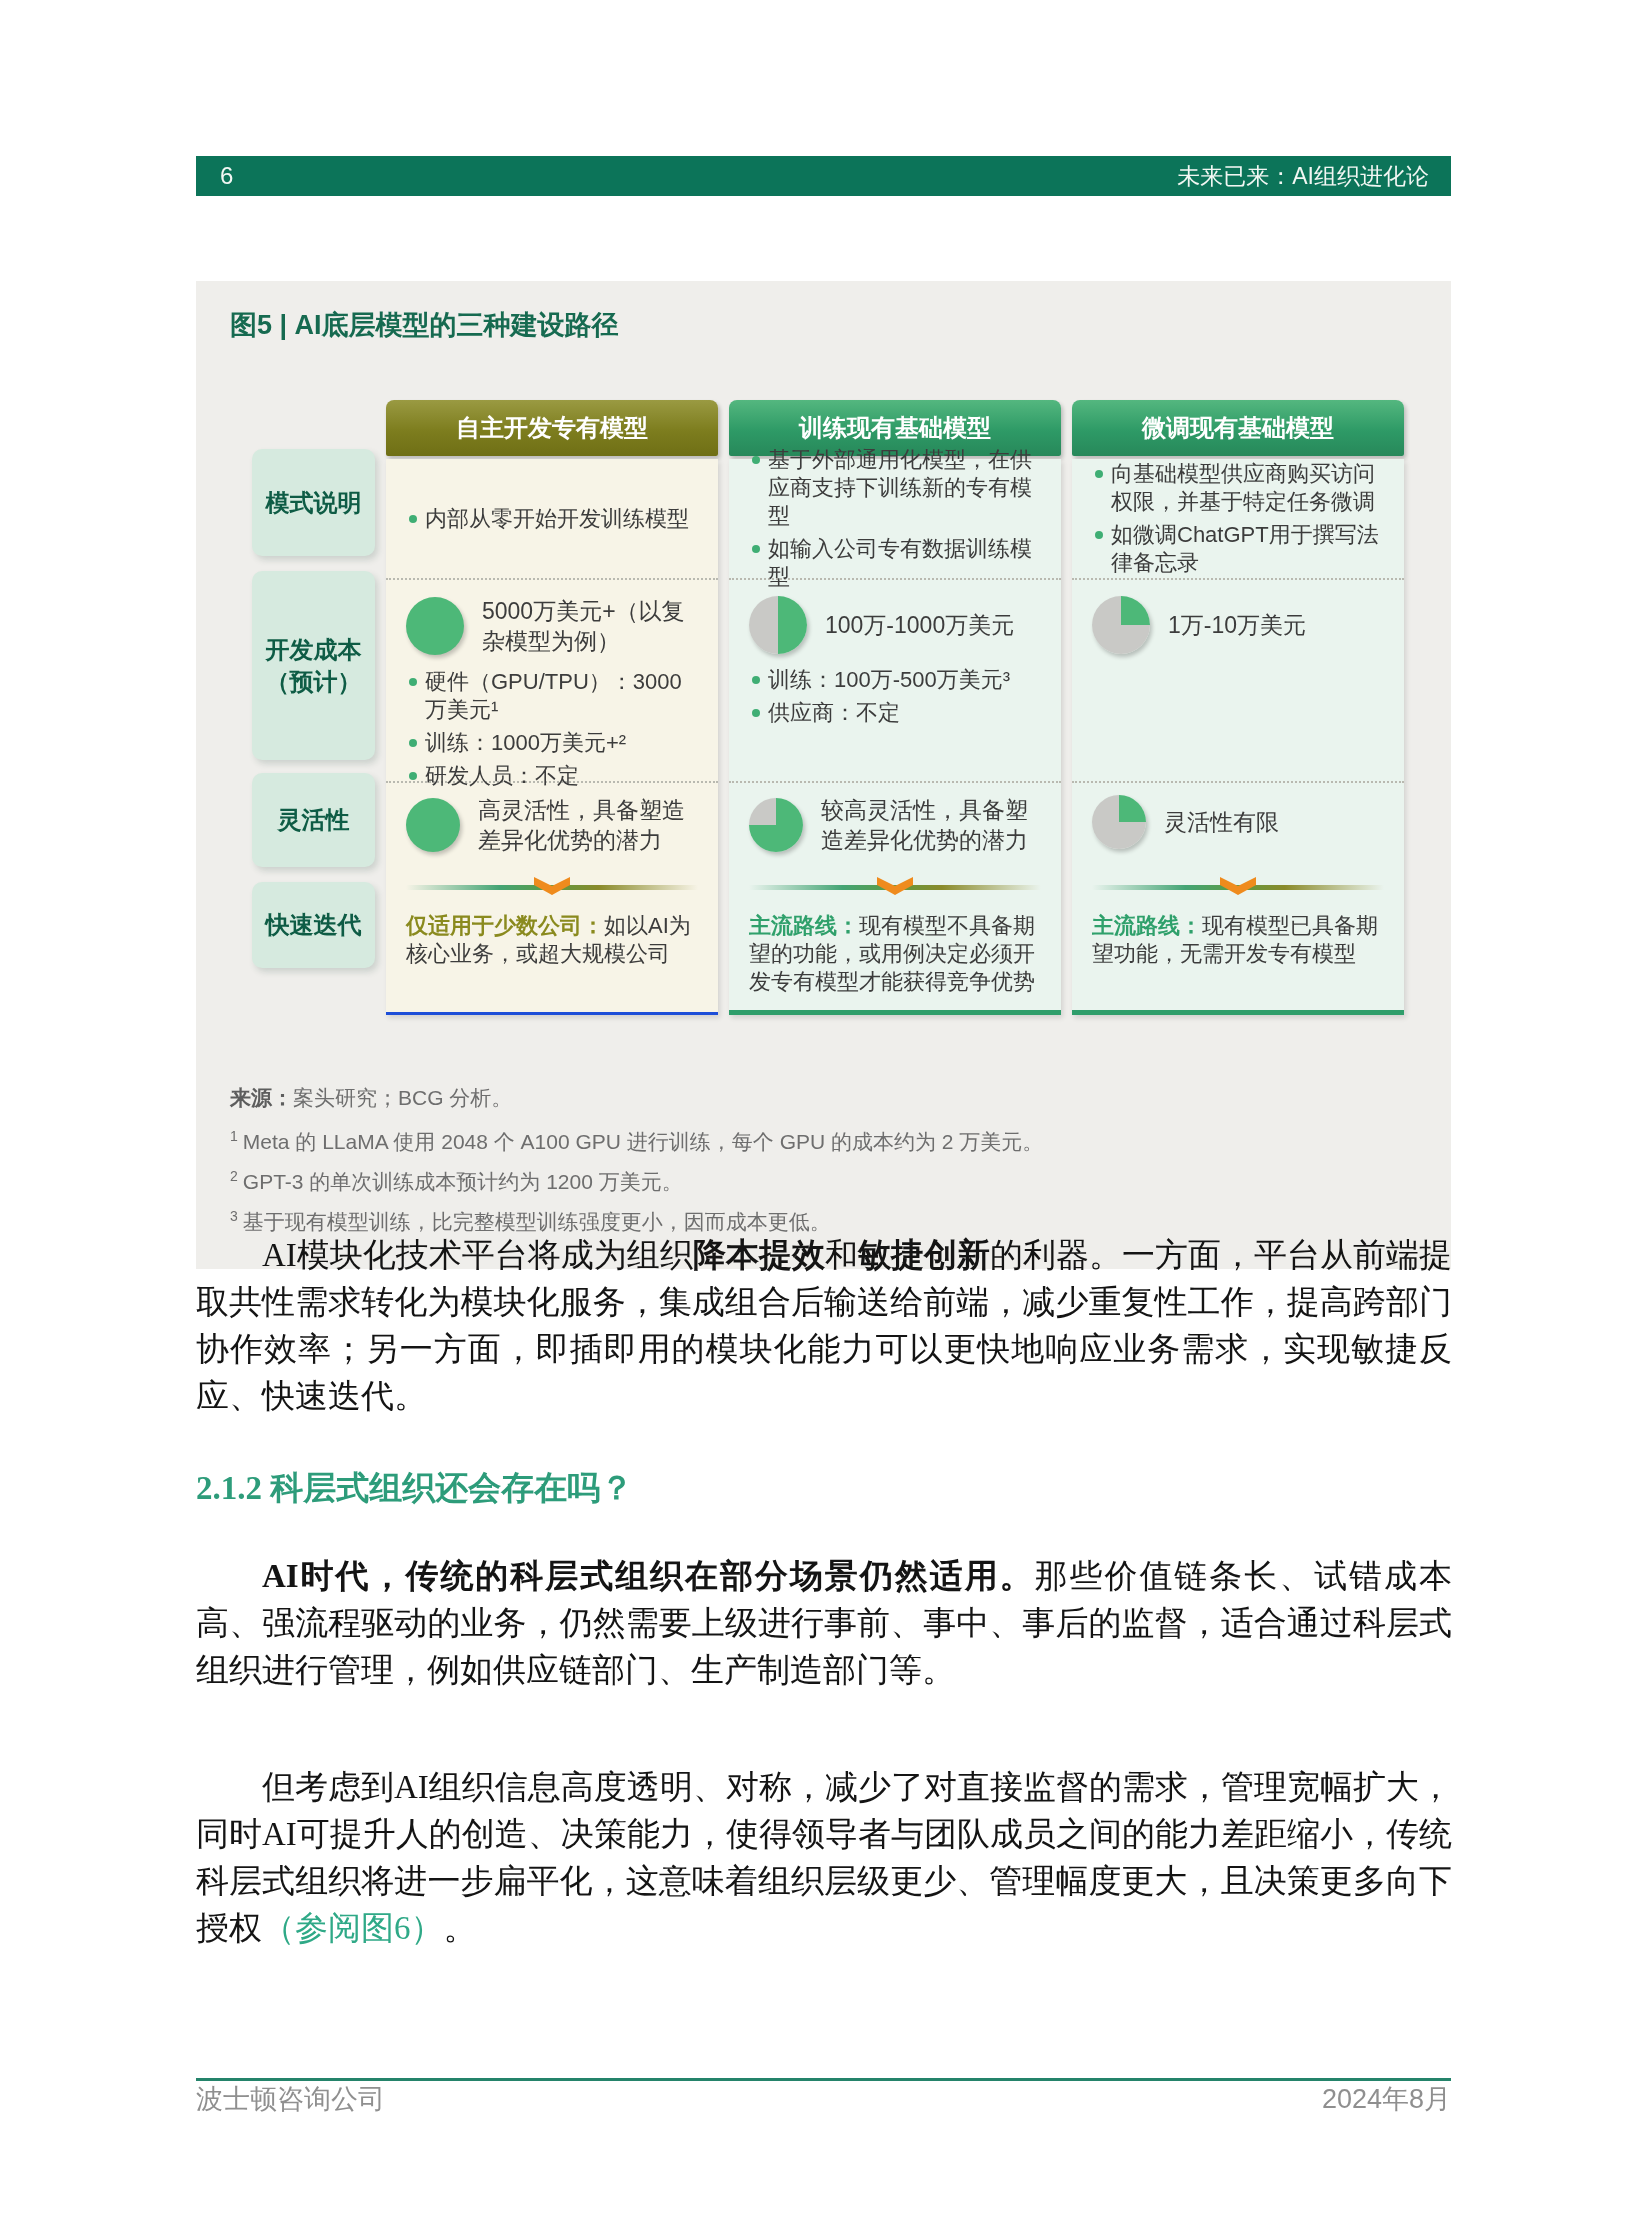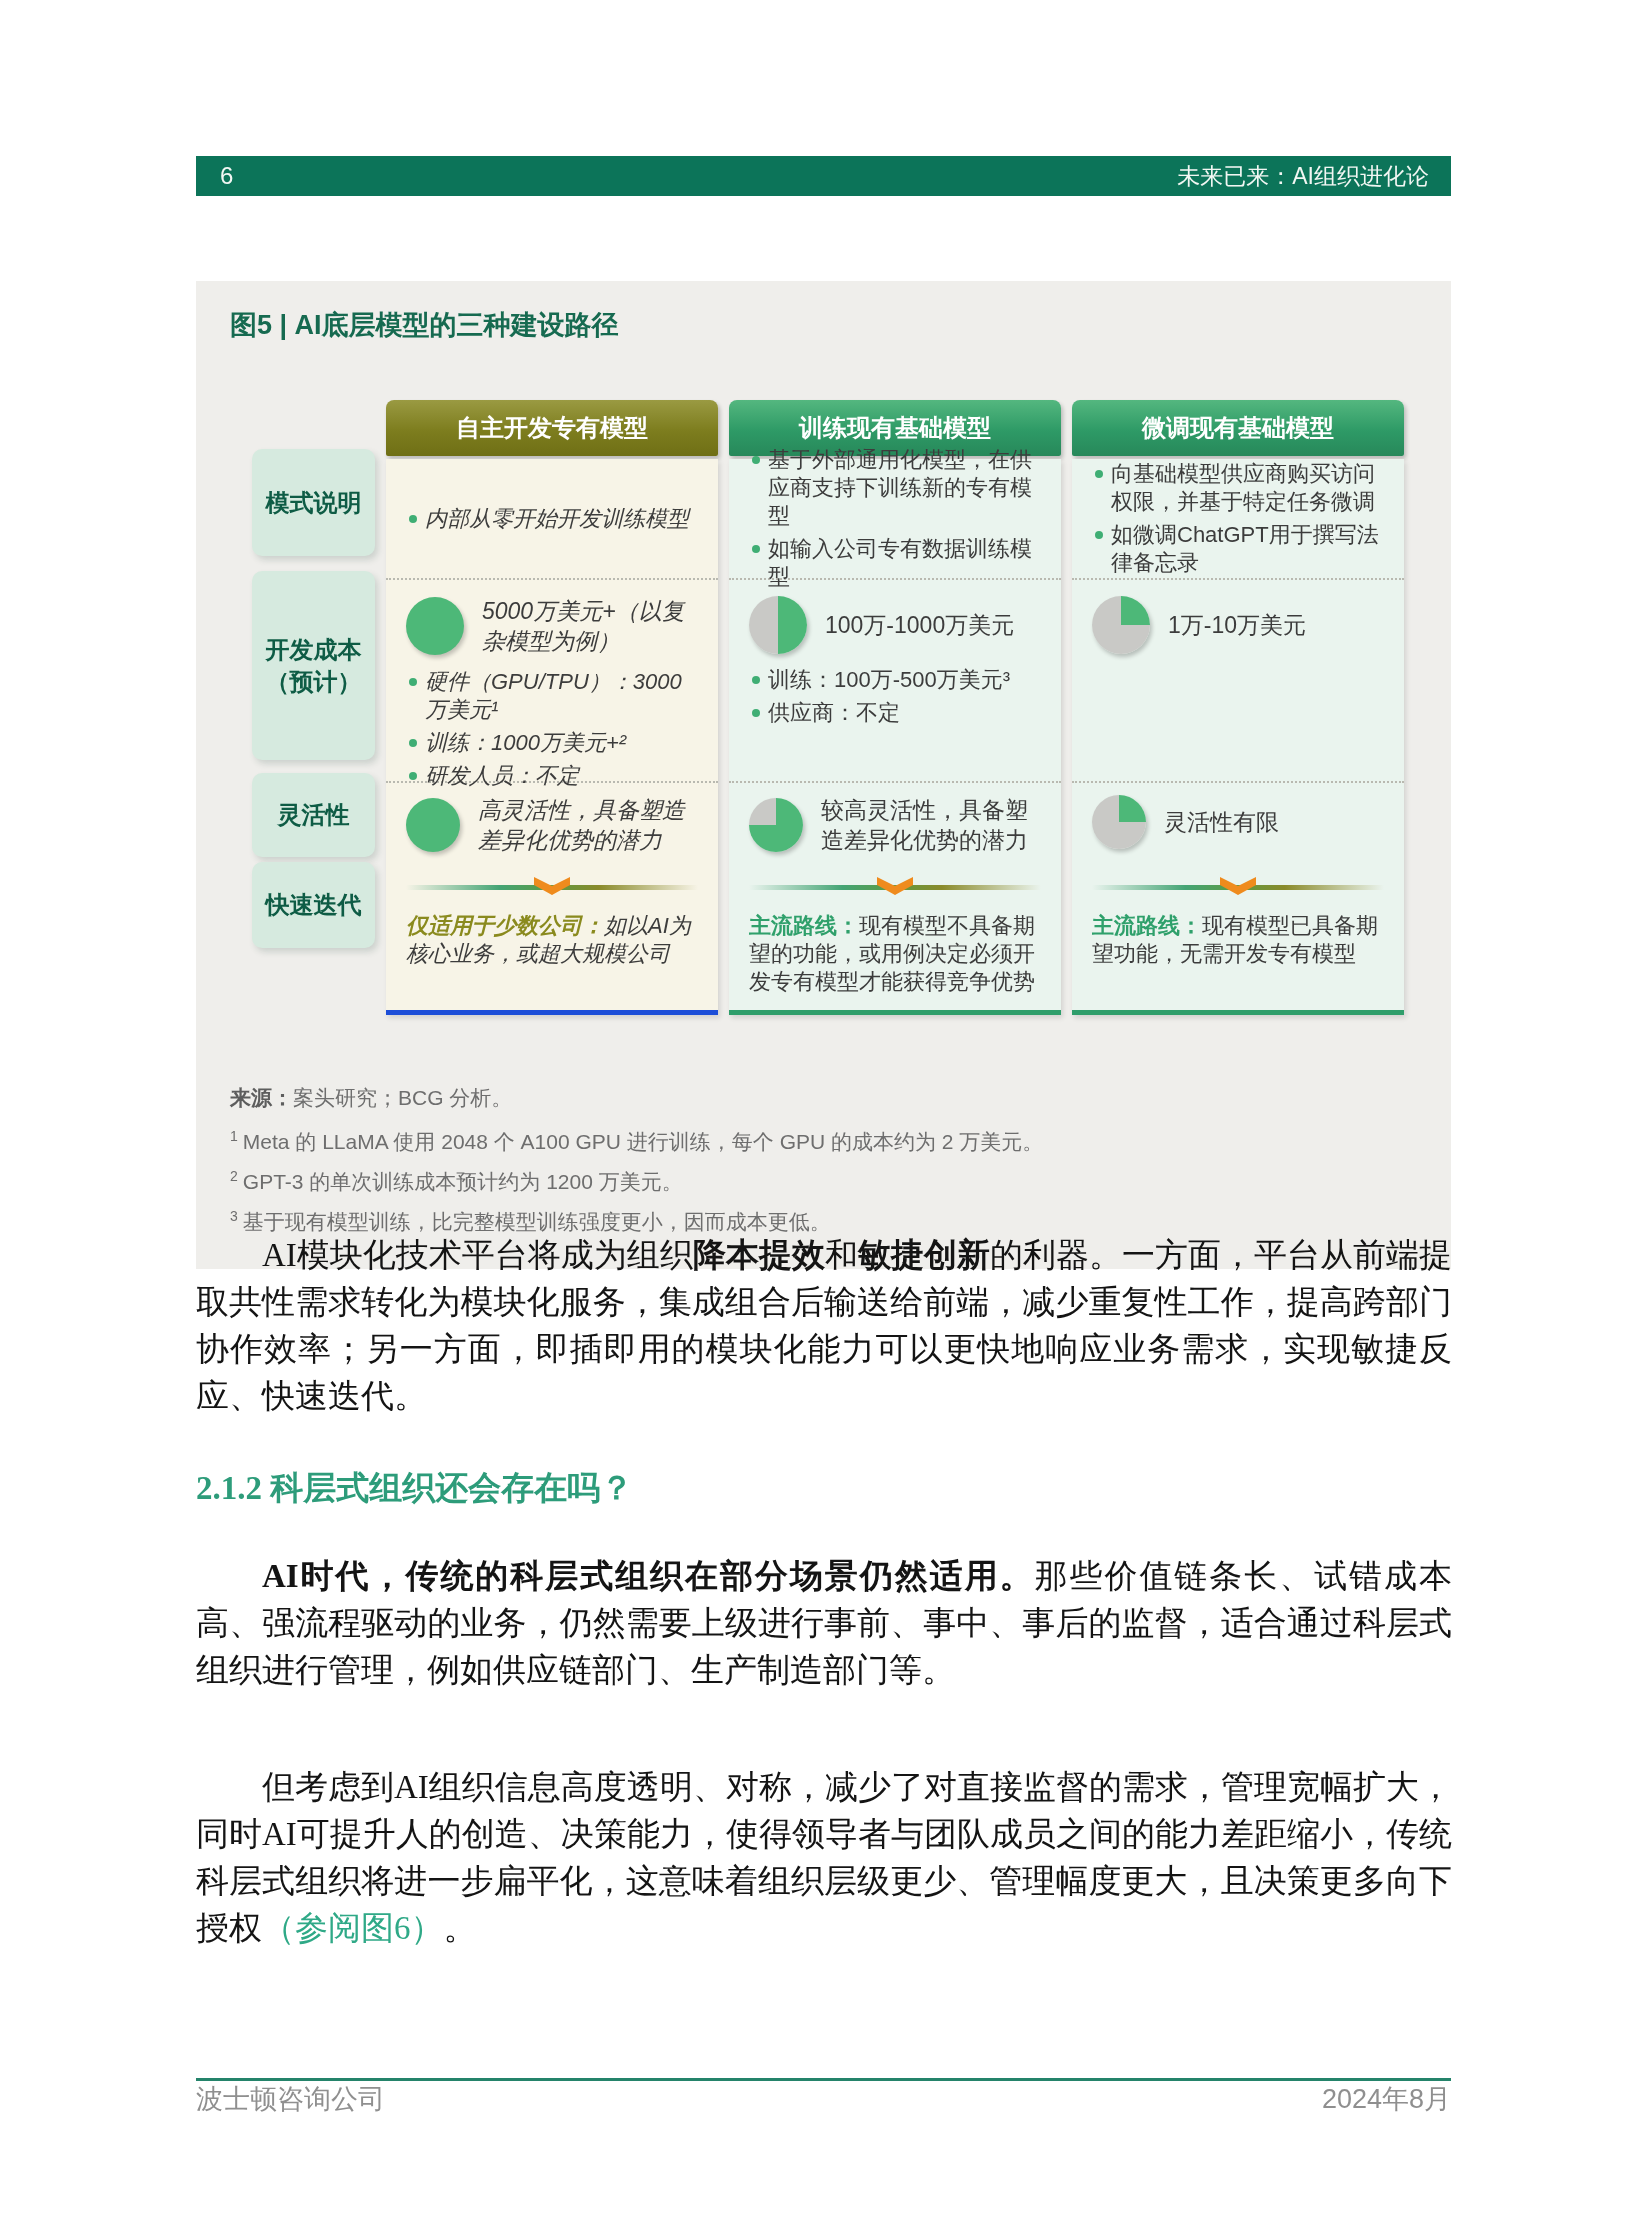--- a/index.html
+++ b/index.html
@@ -19,32 +19,32 @@
   .fig-title{color:#166a50;font-size:27px;font-weight:bold;margin:0 0 0 2px;}
 
   .fig-table{display:grid;grid-template-columns:123px 332px 332px 332px;column-gap:11px;
              margin:57px 0 0 24px;}
   .lblcol{display:flex;flex-direction:column;margin-top:49px;}
   .lbl{background:#d6eadf;border-radius:10px;box-shadow:3px 4px 6px rgba(50,85,70,.18);
        color:#0e5c45;font-weight:bold;font-size:24px;line-height:1.3;text-align:center;
        display:flex;align-items:center;justify-content:center;white-space:pre-line;}
   .lbl1{height:107px;margin-bottom:15px;}
   .lbl2{height:189px;margin-bottom:13px;}
-  .lbl3{height:84px;margin-bottom:5px;}
+  .lbl3{height:94px;margin-bottom:15px;}
   .lbl4{height:86px;}
 
   .col{display:flex;flex-direction:column;}
   .col-header{height:56px;border-radius:8px 8px 2px 2px;margin-bottom:3px;
               display:flex;align-items:center;justify-content:center;
               color:#ffffff;font-size:24px;font-weight:bold;
               box-shadow:2px 3px 4px rgba(0,0,0,.22);}
   .col-header.olive{background:linear-gradient(180deg,#9a9a42 0%,#7d7d1e 55%,#6f6f15 100%);}
   .col-header.green{background:linear-gradient(180deg,#54b77f 0%,#2e9a66 55%,#27885a 100%);}
   .col-body{flex:1;display:flex;flex-direction:column;box-shadow:2px 3px 5px rgba(0,0,0,.12);}
-  .col-body.beige{background:#f7f4e7;border-bottom:5px solid #1d4ed8;font-style:italic;}
+  .col-body.beige{background:#f7f4e7;border-bottom:3px solid #1d4ed8;}
   .col-body.mint{background:#eaf4ee;border-bottom:5px solid #2f9e6b;}
 
   .sect{box-sizing:border-box;padding:0 20px;color:#3c3c3c;font-size:22px;line-height:28px;}
   .row-mode{height:121px;border-bottom:2px dotted #b9b9b0;display:flex;flex-direction:column;justify-content:center;}
   .row-cost{height:203px;border-bottom:2px dotted #b9b9b0;padding-top:16px;}
   .row-flex{height:117px;padding-top:12px;display:flex;flex-direction:column;}
   .row-scen{min-height:80px;padding-top:12px;padding-bottom:14px;}
 
   ul.blts{list-style:none;margin:0;padding:0;}
   ul.blts li{position:relative;padding-left:19px;margin:5px 0;}

